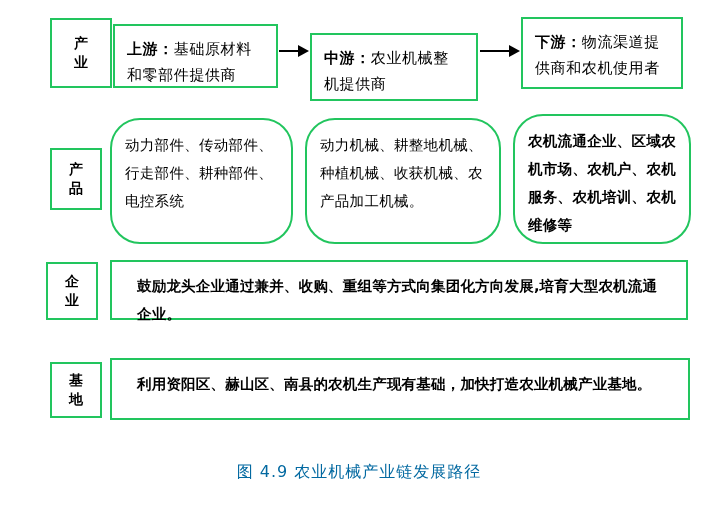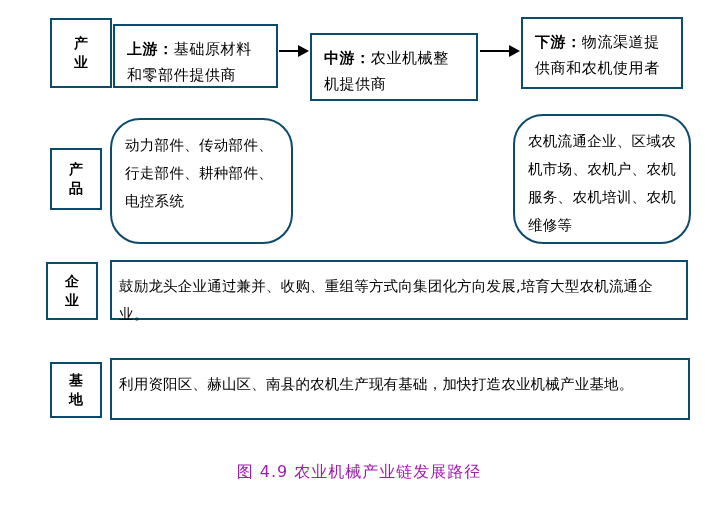--- a/index.html
+++ b/index.html
@@ -20,21 +20,21 @@
     position: absolute;
     left: 0; top: 0;
     width: 718px;
     height: 506px;
   }
 
   
   .box {
     position: absolute;
     box-sizing: border-box;
-    border: 2px solid #0c4a6e;
+    border: 2px solid #22c55e;
     background: #ffffff;
   }
 
   
   .rowlabel {
     display: flex;
     align-items: center;
     justify-content: center;
   }
   .rowlabel .lbl {
@@ -67,21 +67,22 @@
     border-radius: 30px;
   }
   .prodbox .txt {
     font-size: 14.5px;
     line-height: 28px;
     letter-spacing: 0.3px;
   }
 
   
   .widebox {
-    padding: 10px 7px;
+    padding: 10px 25px;
+    font-weight: bold;
   }
   .widebox .txt {
     font-size: 14.5px;
     line-height: 28px;
     letter-spacing: 0.2px;
   }
 
   
   .arrow {
     position: absolute;
@@ -105,21 +106,21 @@
   }
 
   
   .caption {
     position: absolute;
     left: 0;
     width: 718px;
     text-align: center;
     font-size: 16px;
     letter-spacing: 1px;
-    color: #a21caf;
+    color: #0369a1;
   }
 </style>
 </head>
 <body>
 
 <div class="canvas">
 
   <div class="box rowlabel" style="left:50px; top:18px; width:62px; height:70px;">
     <span class="lbl">产业</span>
   </div>
@@ -153,22 +154,25 @@
   <div class="box chainbox" style="left:521px; top:17px; width:162px; height:72px;">
     <div class="txt">
       <b>下游：</b><span>物流渠道提供商和农机使用者</span>
     </div>
   </div>
 
   <div class="box prodbox" style="left:110px; top:118px; width:183px; height:126px;">
     <div class="txt">动力部件、传动部件、行走部件、耕种部件、电控系统</div>
   </div>
 
+  <div class="box prodbox" style="left:305px; top:118px; width:196px; height:126px;">
+    <div class="txt">动力机械、耕整地机械、种植机械、收获机械、农产品加工机械。</div>
+  </div>
 
-  <div class="box prodbox" style="left:513px; top:114px; width:178px; height:130px;">
+  <div class="box prodbox" style="left:513px; top:114px; width:178px; height:130px;font-weight:bold;">
     <div class="txt">农机流通企业、区域农机市场、农机户、农机服务、农机培训、农机维修等</div>
   </div>
 
   <div class="box rowlabel" style="left:46px; top:262px; width:52px; height:58px;">
     <span class="lbl">企业</span>
   </div>
 
   <div class="box widebox" style="left:110px; top:260px; width:578px; height:60px;">
     <div class="txt">鼓励龙头企业通过兼并、收购、重组等方式向集团化方向发展,培育大型农机流通企业。</div>
   </div>

